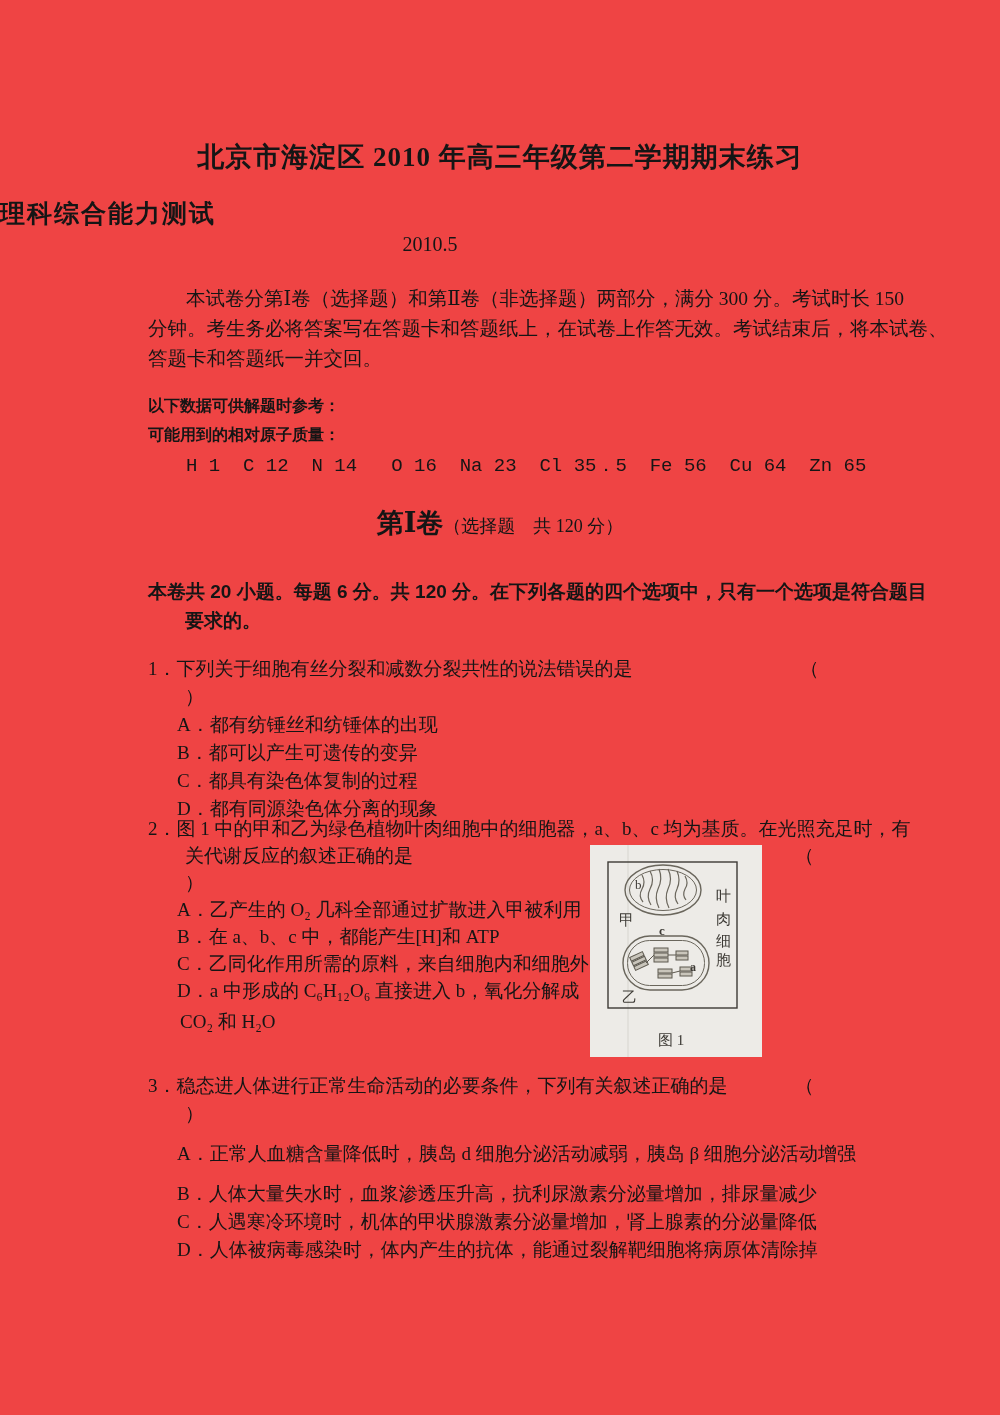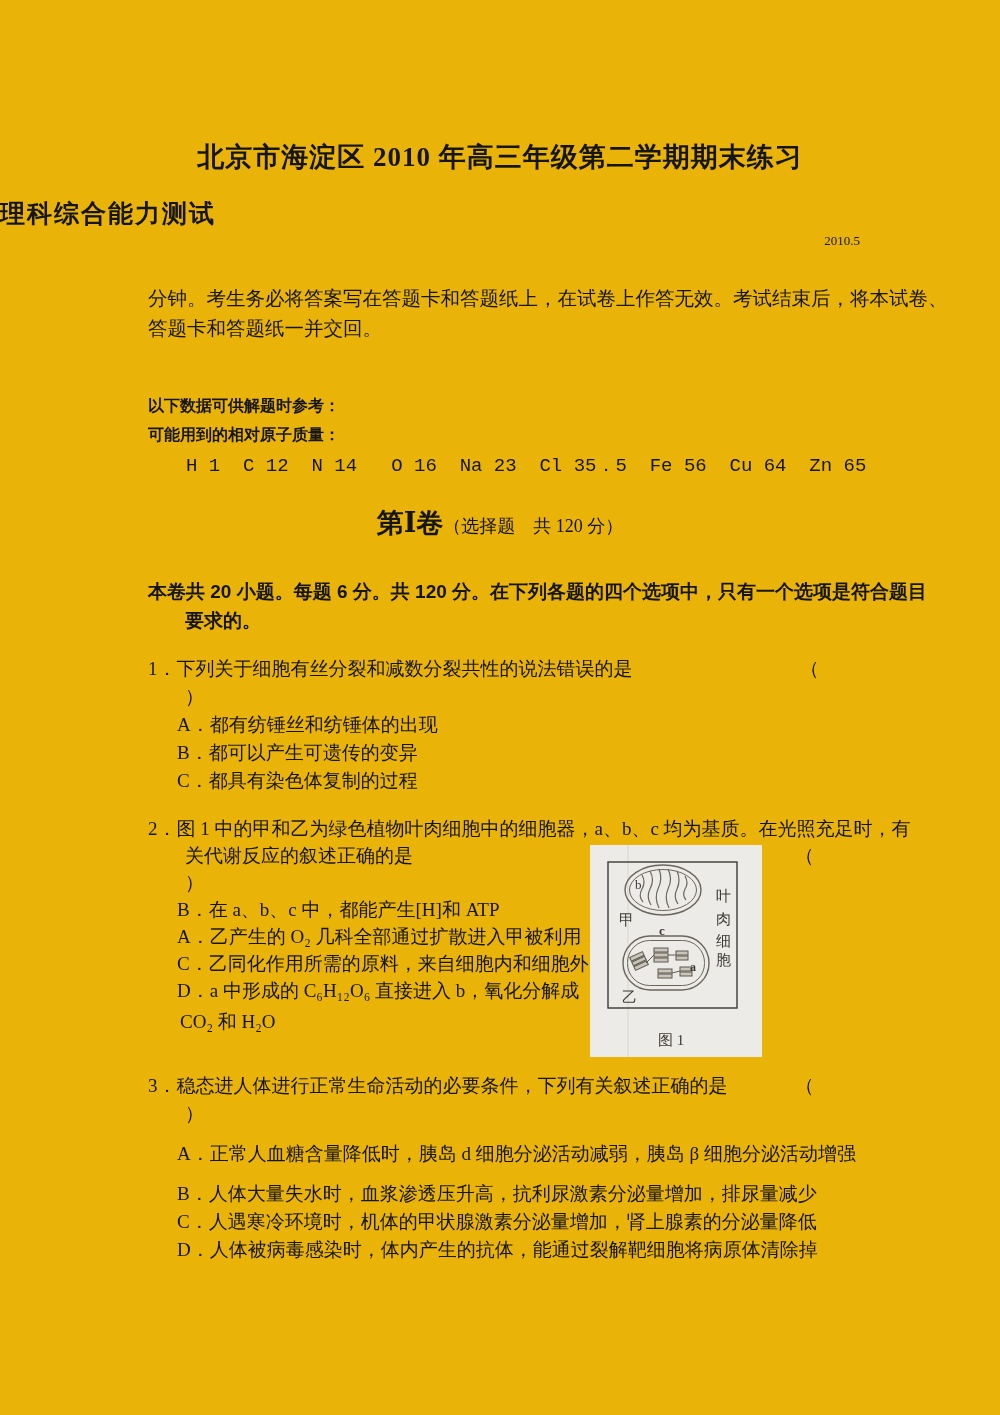--- a/index.html
+++ b/index.html
@@ -2,34 +2,34 @@
 <html><head>
 <meta charset="utf-8">
 <style>
   * { margin:0; padding:0; box-sizing:border-box; }
   html,body { background:#ffffff; }
   body {
     width:1000px; height:1415px;
     font-family:"Liberation Serif","DejaVu Serif",serif;
     color:#151515;
   }
-  .page { position:relative; width:1000px; height:1415px; background:#eab308; overflow:hidden; }
+  .page { position:relative; width:1000px; height:1415px; background:#ef4444; overflow:hidden; }
 
   .doc-title {
     position:absolute; top:139px; left:0; width:1000px;
     text-align:center; font-size:27px; font-weight:bold; letter-spacing:1px;
   }
   .doc-subtitle {
     position:absolute; top:197px; left:0; width:1000px;
     font-size:25px; font-weight:bold;
     font-family:"Liberation Sans","DejaVu Sans",sans-serif; letter-spacing:2px;
   }
   .doc-date {
     position:absolute; top:233px; left:0; width:860px;
-    text-align:right; font-size:13px;
+    text-align:center; font-size:20px;
   }
 
   .intro { position:absolute; top:284px; left:148px; width:730px; font-size:19.5px; line-height:30px; }
   .intro .line { white-space:nowrap; }
   .intro .line.first { text-indent:38px; }
 
   .note {
     position:absolute; left:148px;
     font-family:"Liberation Sans","DejaVu Sans",sans-serif;
     font-weight:bold; font-size:16px;
@@ -75,20 +75,21 @@
 </head>
 <body>
 
 <div class="page">
 
   <div class="doc-title">北京市海淀区 2010 年高三年级第二学期期末练习</div>
   <div class="doc-subtitle">理科综合能力测试</div>
   <div class="doc-date">2010.5</div>
 
   <div class="intro">
+    <div class="line first">本试卷分第Ⅰ卷（选择题）和第Ⅱ卷（非选择题）两部分，满分 300 分。考试时长 150</div>
     <div class="line">分钟。考生务必将答案写在答题卡和答题纸上，在试卷上作答无效。考试结束后，将本试卷、</div>
     <div class="line">答题卡和答题纸一并交回。</div>
   </div>
 
   <div class="note note1">以下数据可供解题时参考：</div>
   <div class="note note2">可能用到的相对原子质量：</div>
   <div class="masses">H 1  C 12  N 14   O 16  Na 23  Cl 35．5  Fe 56  Cu 64  Zn 65</div>
 
   <div class="sec-heading">
     <span class="main">第Ⅰ卷</span><span class="sub">（选择题　共 120 分）</span>
@@ -101,31 +102,32 @@
 
   <div class="question q1">
     <div class="stem-row">
       <span>1．</span><span>下列关于细胞有丝分裂和减数分裂共性的说法错误的是</span>
       <span class="open-paren">（</span>
     </div>
     <div class="close-paren">）</div>
     <div class="option">A．都有纺锤丝和纺锤体的出现</div>
     <div class="option">B．都可以产生可遗传的变异</div>
     <div class="option">C．都具有染色体复制的过程</div>
+    <div class="option">D．都有同源染色体分离的现象</div>
   </div>
 
   <div class="question q2">
     <div class="stem-row">
       <span>2．</span><span>图 1 中的甲和乙为绿色植物叶肉细胞中的细胞器，a、b、c 均为基质。在光照充足时，有</span>
     </div>
     <div class="close-paren">关代谢反应的叙述正确的是</div>
     <span class="open-paren">（</span>
     <div class="close-paren">）</div>
+    <div class="option">A．乙产生的 O₂ 几科全部通过扩散进入甲被利用</div>
     <div class="option">B．在 a、b、c 中，都能产生[H]和 ATP</div>
-    <div class="option">A．乙产生的 O₂ 几科全部通过扩散进入甲被利用</div>
     <div class="option">C．乙同化作用所需的原料，来自细胞内和细胞外</div>
     <div class="option">D．a 中形成的 C₆H₁₂O₆ 直接进入 b，氧化分解成</div>
     <div class="option-cont">CO₂ 和 H₂O</div>
 
     <div class="figure1">
       <svg width="172" height="212" viewBox="0 0 172 212">
 
         <line x1="38" y1="0" x2="38" y2="212" stroke="#dedcd7" stroke-width="1.5"></line>
 
         <rect x="18" y="17" width="129" height="146" fill="none" stroke="#3d3a35" stroke-width="1.4"></rect>

